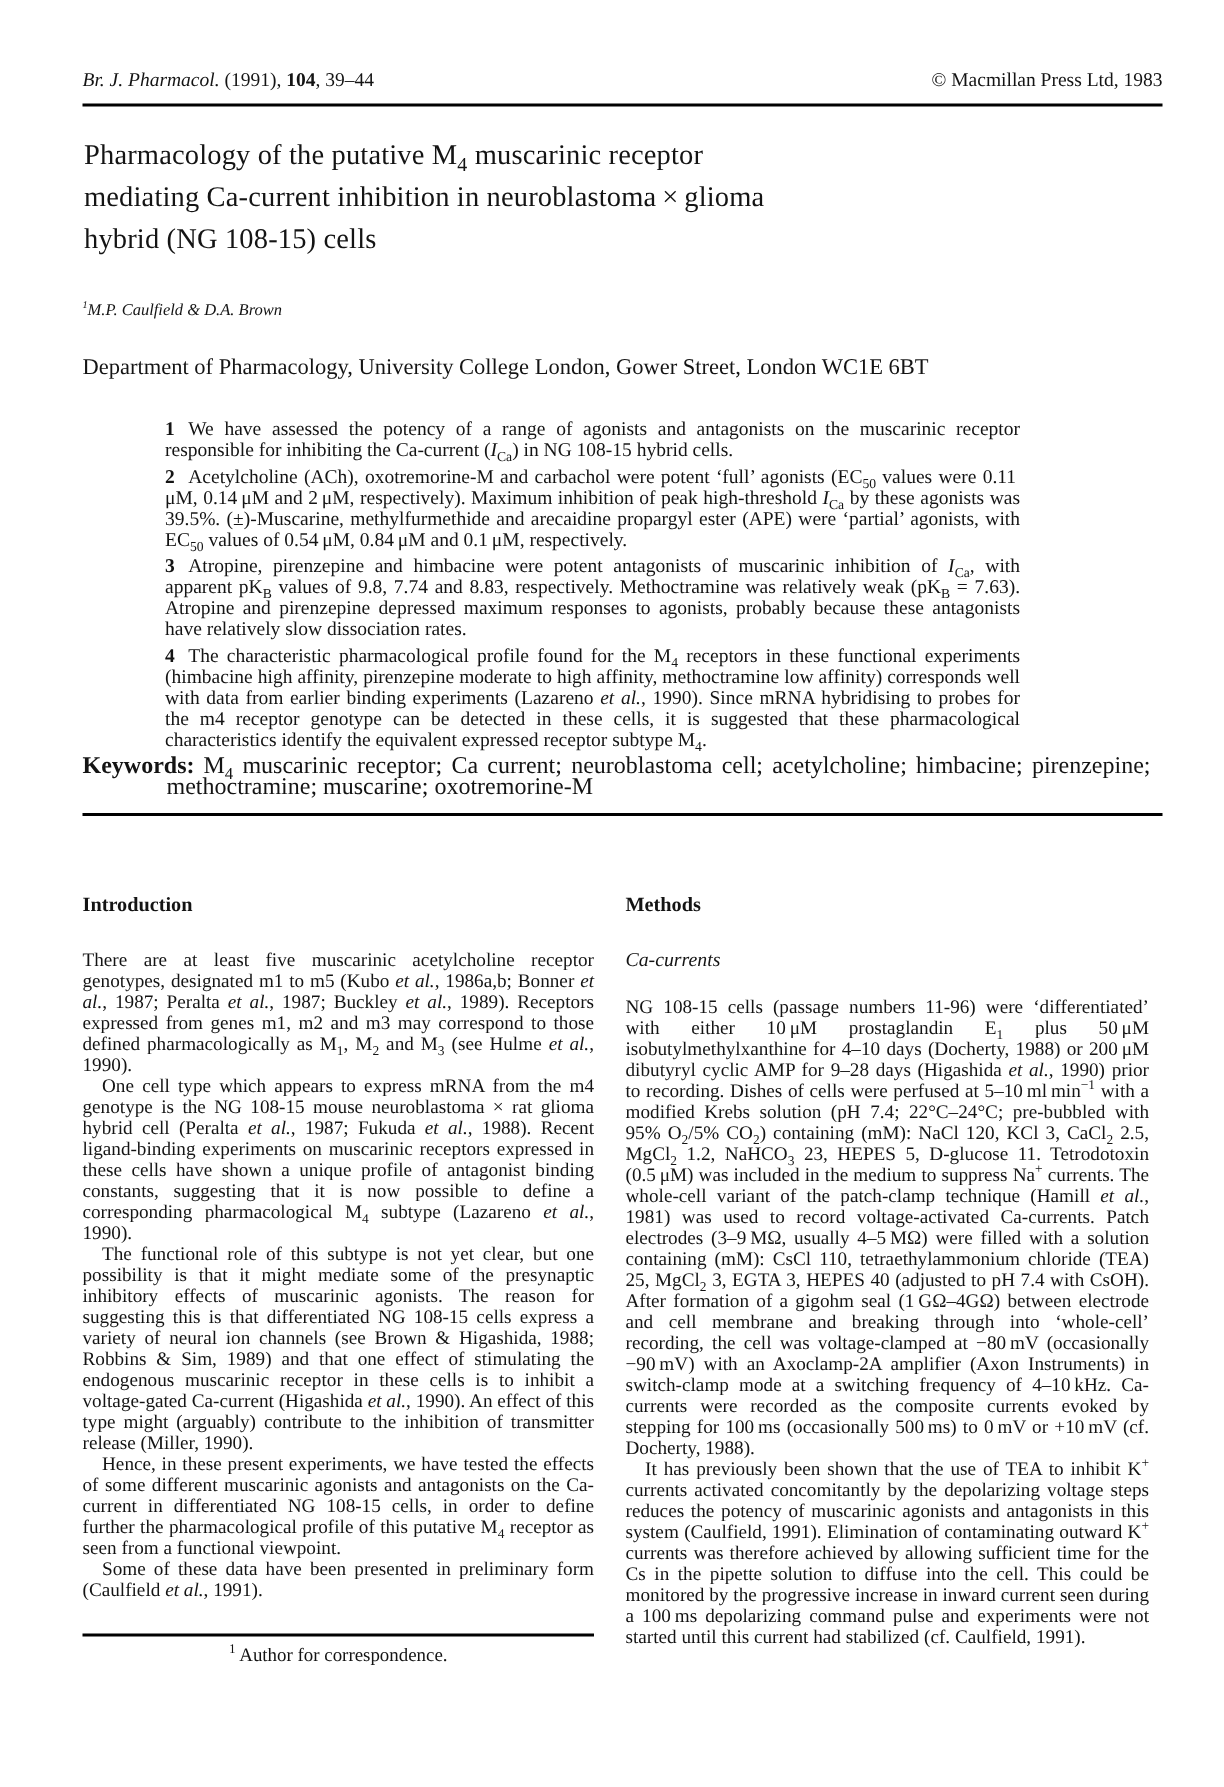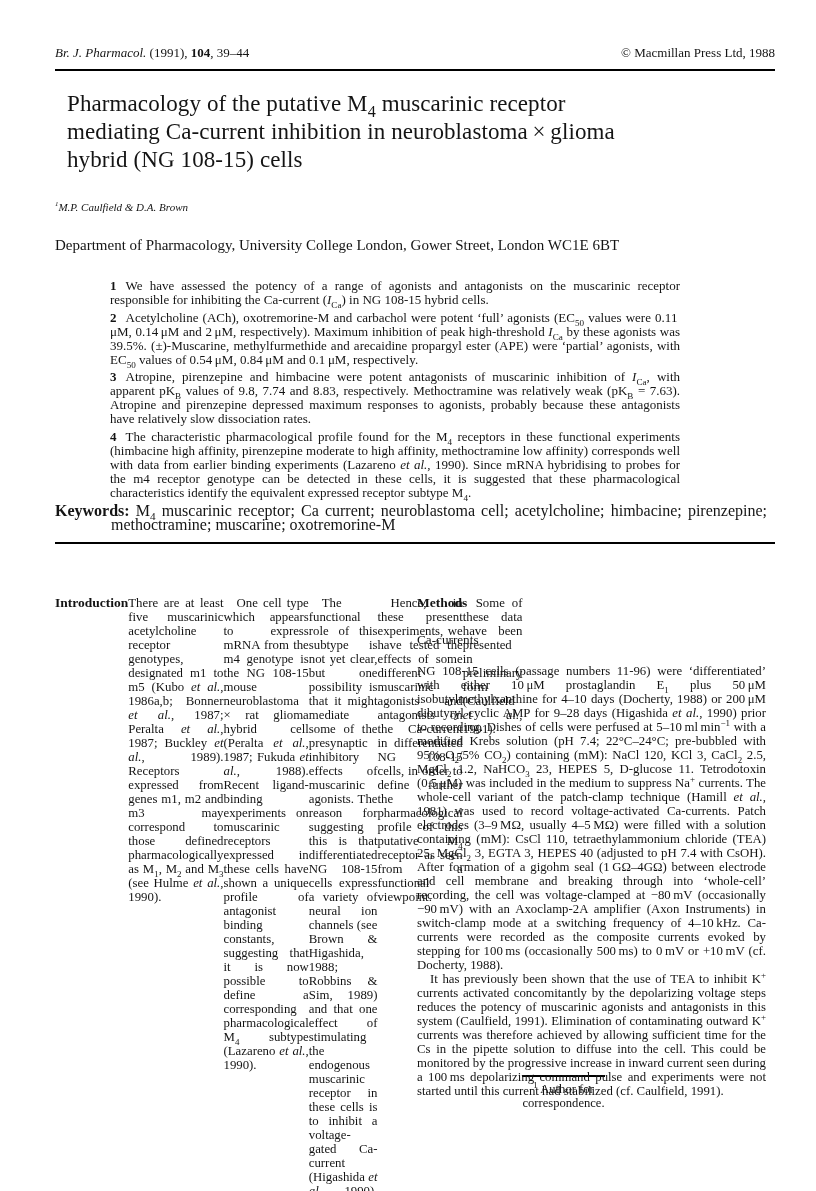--- a/index.html
+++ b/index.html
@@ -7,58 +7,58 @@
     width:816px; height:1191px;
     background:#ffffff; color:#141414;
     font-family:"Liberation Serif", serif;
     overflow:hidden;
   }
   .page { box-sizing:border-box; width:816px; height:947px; padding:45px 41px 0 55px; position:relative; }
 
   .jheader { display:flex; justify-content:space-between; align-items:baseline; font-size:13px; margin-bottom:8px; }
   .rule-thick { border:0; border-top:2.5px solid #000; margin:0; }
 
-  h1.title { font-size:23px; font-weight:normal; line-height:28px; margin:19px 0 0 12px; letter-spacing:0.1px; }
+  h1.title { font-size:19px; font-weight:normal; line-height:28px; margin:19px 0 0 1px; letter-spacing:0.1px; }
   .authors { font-size:11px; margin-top:27px;font-style:italic; }
   .authors sup { font-size:62%; }
   .affiliation { font-size:15px; margin-top:24px; }
 
   .abstract { margin:25px 0 0 55px; width:570px; font-size:13px; line-height:13.9px; text-align:justify; }
   .abs-item { margin:0 0 4px 0; }
   .abs-item .num { font-weight:bold; margin-right:9px; }
 
   .keywords { margin:1px 0 0 0; width:712px; padding-left:56px; text-indent:-56px; box-sizing:border-box;
               font-size:16px; line-height:13.9px; text-align:justify; }
   .keywords .kw-label { font-weight:bold; margin-right:6px; }
 
   .rule2 { margin-top:11px; }
 
   .columns { display:flex; gap:21px; margin-top:52px; height:514px; }
   .col { text-align:justify; font-size:12.8px; line-height:14px; }
-  .col-left { width:341px; display:flex; flex-direction:row; }
+  .col-left { width:341px; display:flex; flex-direction:column; }
   .col-right { width:349px; }
   h2.sect { font-size:13.5px; font-weight:bold; margin:0 0 23px 0; text-align:left; }
-  .subheading { font-size:13.2px; margin:0 0 17px 0; text-align:left; }
+  .subheading { font-style:italic; font-size:13.2px; margin:0 0 17px 0; text-align:left; }
   p.body { margin:0; }
   p.indent { text-indent:13px; }
 
   sub, sup { line-height:0; font-size:70%; }
 
   .footnote { margin-top:auto; }
   .fn-rule { border:0; border-top:2px solid #000; margin:0 0 5px 0; }
   .fn-text { margin:0; font-size:12.6px; text-align:center; }
 </style>
 </head>
 <body>
 
 <div class="page">
 
   <div class="jheader">
     <span><i>Br. J. Pharmacol.</i> (1991), <b>104</b>, 39–44</span>
-    <span>© Macmillan Press Ltd, 1988</span>
+    <span>© Macmillan Press Ltd, 1983</span>
   </div>
   <hr class="rule-thick">
 
   <h1 class="title">Pharmacology of the putative M<sub>4</sub> muscarinic receptor<br>mediating Ca-current inhibition in neuroblastoma × glioma<br>hybrid (NG 108-15) cells</h1>
 
   <div class="authors"><sup>1</sup>M.P. Caulfield &amp; D.A. Brown</div>
 
   <div class="affiliation">Department of Pharmacology, University College London, Gower Street, London WC1E 6BT</div>
 
   <div class="abstract">

